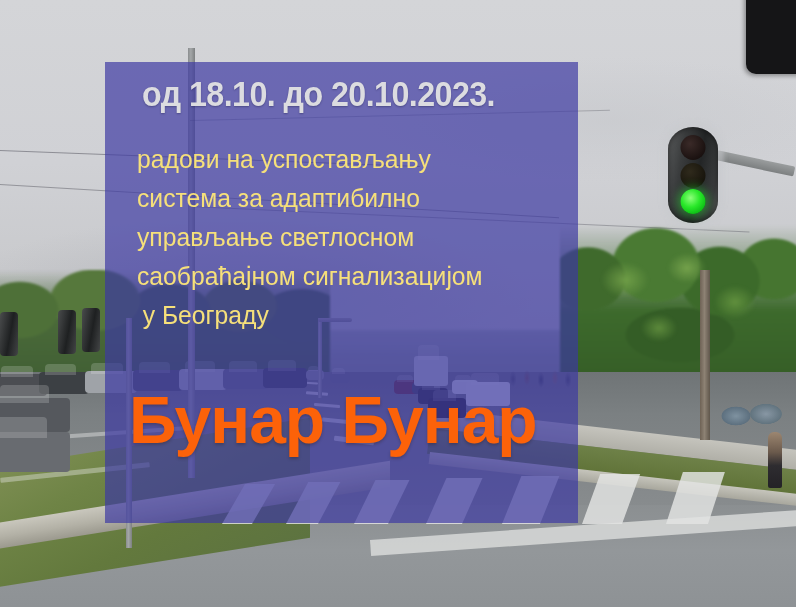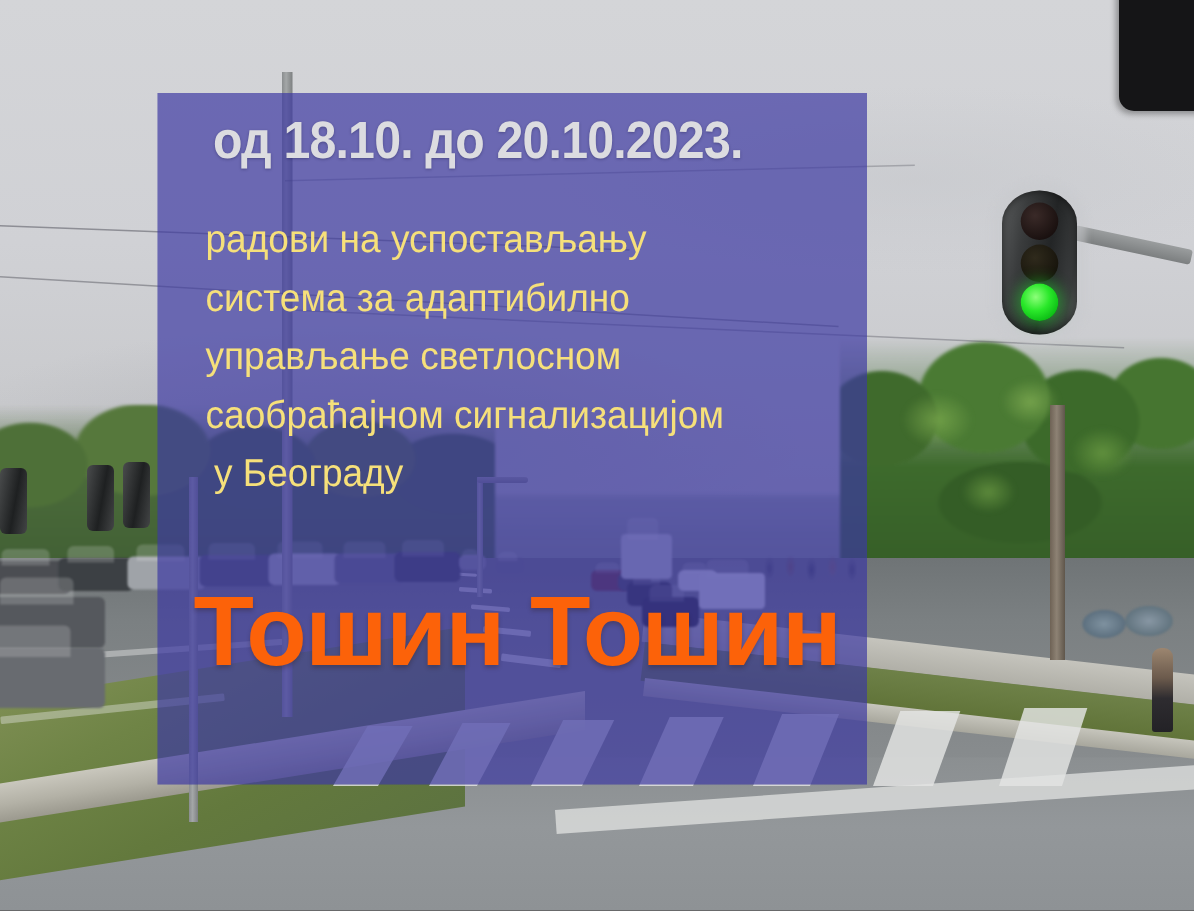--- a/index.html
+++ b/index.html
@@ -398,18 +398,18 @@
     <div class="ov-title">од 18.10. до 20.10.2023.</div>
 
     <div class="ov-body">
       <div>радови на успостављању</div>
       <div>система за адаптибилно</div>
       <div>управљање светлосном</div>
       <div>саобраћајном сигнализацијом</div>
       <div class="indent"> у Београду</div>
     </div>
 
-    <div class="ov-headline">Тошин Тошин</div>
+    <div class="ov-headline">Бунар Бунар</div>
   </div>
 
   <div id="black-panel"></div>
 
 </div>
 
 </body></html>

